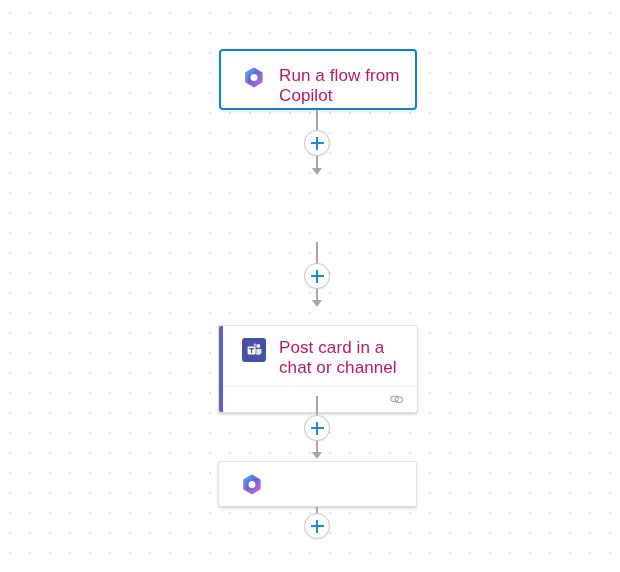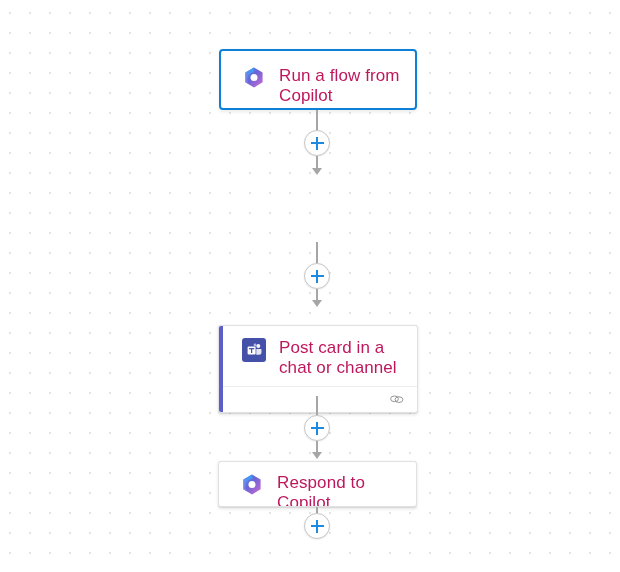--- a/index.html
+++ b/index.html
@@ -230,21 +230,20 @@
             <linearGradient id="cop4" x1="0" y1="1" x2="1" y2="0">
               <stop offset="0%" stop-color="#8E7CE8"></stop>
               <stop offset="100%" stop-color="#2AA2F5"></stop>
             </linearGradient>
           </defs>
           <path d="M12 1.6 L20.6 6.4 L20.6 16.2 L12 21.4 L3.4 16.2 L3.4 6.4 Z" fill="url(#cop3)"></path>
           <path d="M12 1.6 L3.4 6.4 L3.4 16.2 L8.0 18.9 C5.6 17.3 4.6 14.4 5.4 11.4 C6.3 8.1 9.2 6.0 12 6.3 Z" fill="url(#cop4)" opacity="0.95"></path>
           <circle cx="12" cy="11.5" r="3.5" fill="#ffffff"></circle>
         </svg>
       </span>
-      <span class="node-title">Respond to Copilot</span>
     </div>
   </div>
 
   <div class="connector" style="left:316px; top:507px; height:7px;"></div>
   <div class="plus-btn" style="left:304px; top:513px;">
     <span class="bar-h"></span>
     <span class="bar-v"></span>
   </div>
 
 </div>

